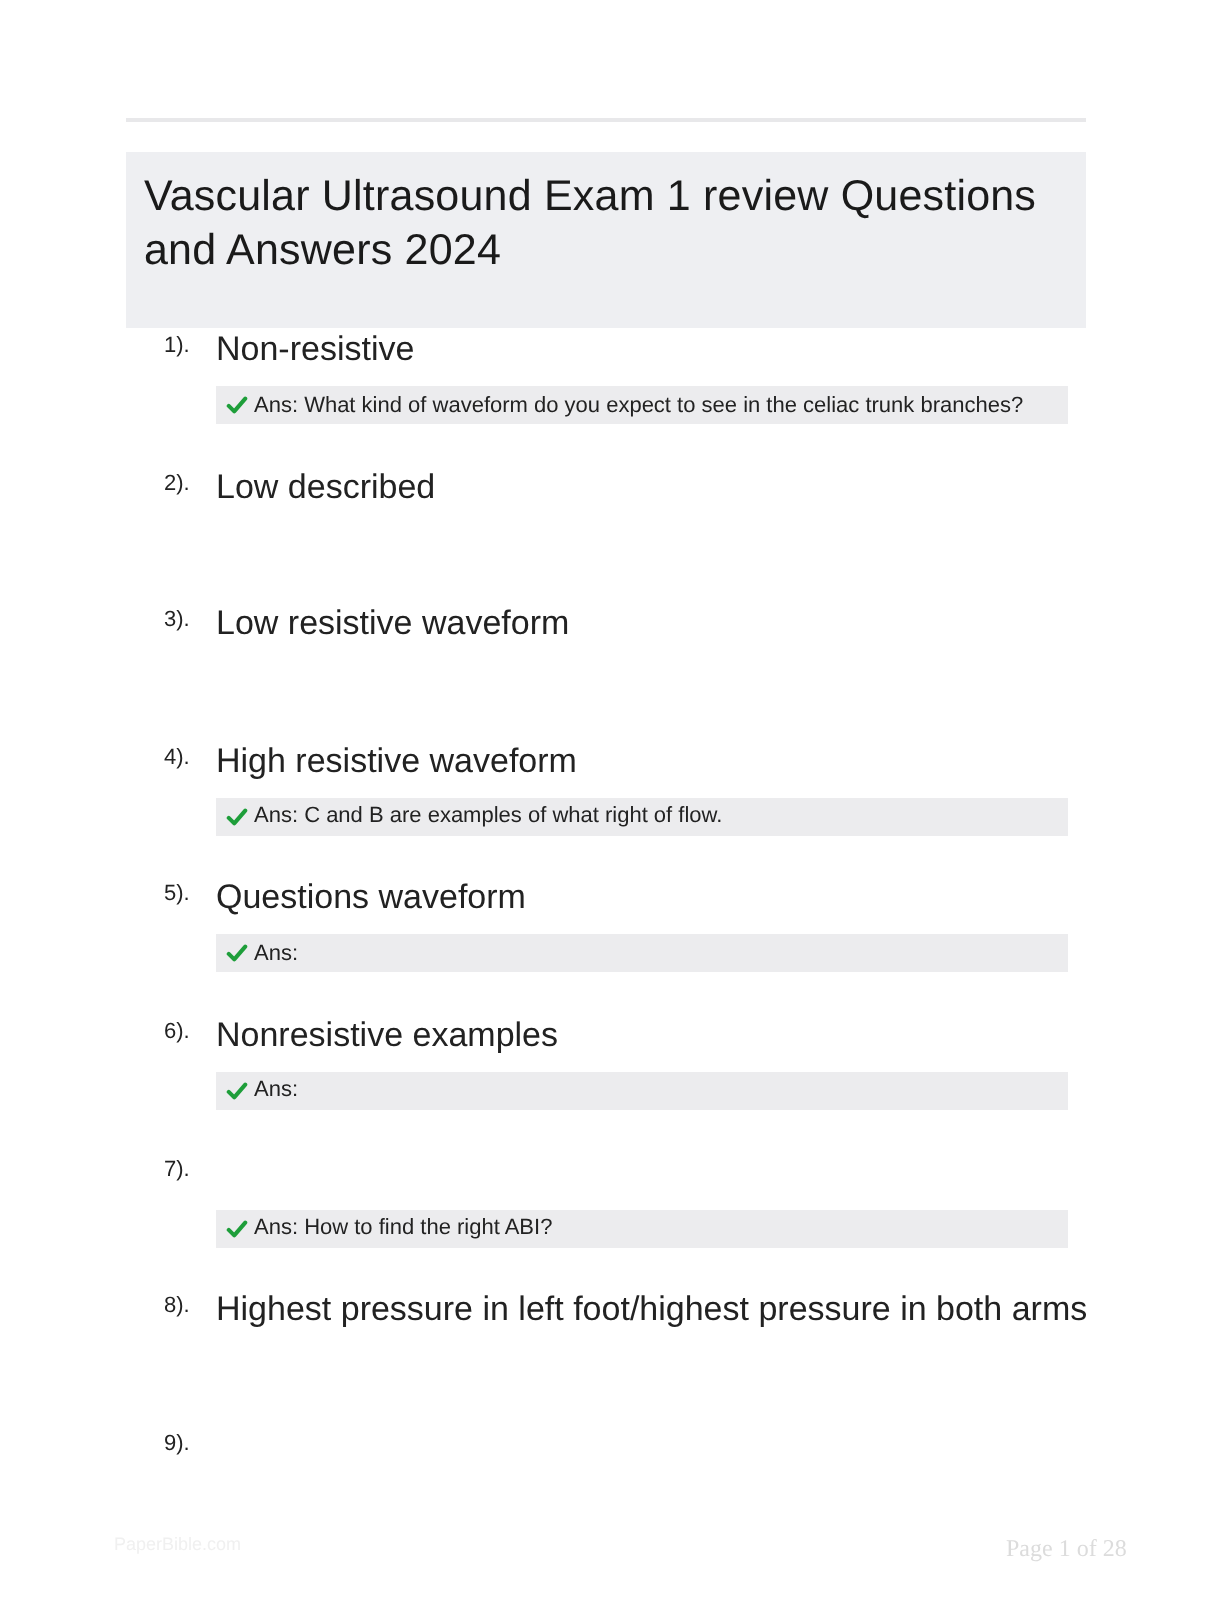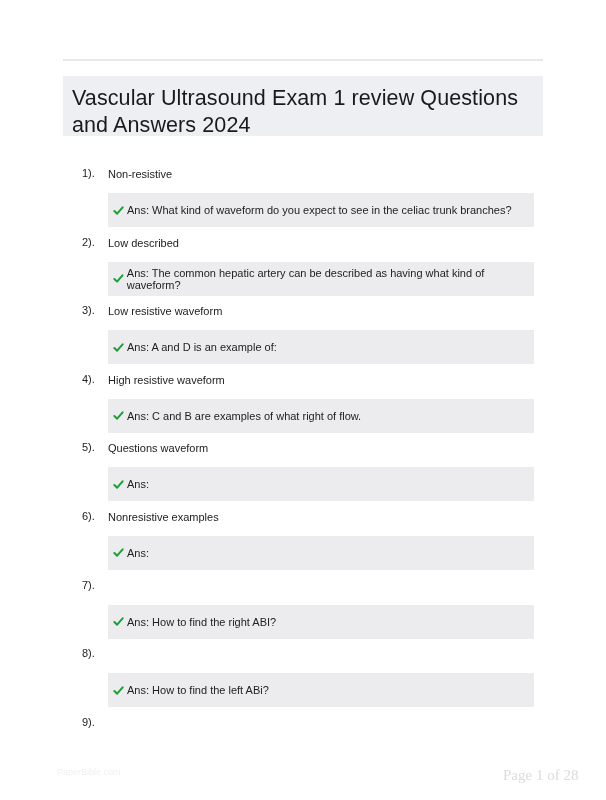--- a/index.html
+++ b/index.html
@@ -21,21 +21,21 @@
       top: 59px;
       width: 480px;
       height: 2px;
       background: #e8e8ea;
     }
     .title-box {
       position: absolute;
       left: 63px;
       top: 76px;
       width: 480px;
-      height: 60px;
+      height: 88px;
       background: #eeeff2;
       box-sizing: border-box;
       padding: 9px 9px 16px 9px;
     }
     .title-box h1 {
       margin: 0;
       font-weight: normal;
       font-size: 21.5px;
       line-height: 27px;
       color: #1a1a1a;
@@ -56,32 +56,32 @@
       left: 82px;
       top: 0;
       font-size: 11px;
       line-height: 14px;
       color: #222;
     }
     .qa .question {
       position: absolute;
       left: 108px;
       top: 1px;
-      font-size: 11px;
+      font-size: 17px;
       line-height: 15.5px;
       color: #222;
       white-space: pre-line;
       text-align: right;
     }
     .qa .answer {
       position: absolute;
       left: 108px;
       top: 27px;
       width: 426px;
-      height: 34px;
+      height: 19px;
       background: #ececee;
       box-sizing: border-box;
       padding-left: 5px;
       display: flex;
       align-items: center;
       font-size: 11px;
       color: #222;
     }
     .check-icon {
       display: inline-block;
@@ -94,21 +94,21 @@
       left: 57px;
       top: 767px;
       font-size: 9px;
       color: #f0f0f0;
       font-family: "Liberation Sans", sans-serif;
     }
     .footer-right {
       position: absolute;
       left: 503px;
       top: 767px;
-      font-size: 15px;
+      font-size: 12px;
       color: #dcdcdc;
       font-family: "Liberation Serif", serif;
     }
   </style>
 </head>
 <body>
 
 <div class="top-rule"></div>
 
 <div class="title-box">
@@ -122,36 +122,24 @@
     <div class="answer">
       <svg class="check-icon" viewBox="0 0 12 12">
           <path d="M1.5 6.5 L4.5 9.5 L10.5 2.5" fill="none" stroke="#1e9e3a" stroke-width="2.2" stroke-linecap="round" stroke-linejoin="round"></path>
         </svg>
       <span>Ans: What kind of waveform do you expect to see in the celiac trunk branches?</span>
     </div>
   </div>
   <div class="qa">
     <span class="num">2).</span>
     <span class="question">Low described</span>
-    <div class="answer">
-      <svg class="check-icon" viewBox="0 0 12 12">
-          <path d="M1.5 6.5 L4.5 9.5 L10.5 2.5" fill="none" stroke="#1e9e3a" stroke-width="2.2" stroke-linecap="round" stroke-linejoin="round"></path>
-        </svg>
-      <span>Ans: The common hepatic artery can be described as having what kind of waveform?</span>
-    </div>
   </div>
   <div class="qa">
     <span class="num">3).</span>
     <span class="question">Low resistive waveform</span>
-    <div class="answer">
-      <svg class="check-icon" viewBox="0 0 12 12">
-          <path d="M1.5 6.5 L4.5 9.5 L10.5 2.5" fill="none" stroke="#1e9e3a" stroke-width="2.2" stroke-linecap="round" stroke-linejoin="round"></path>
-        </svg>
-      <span>Ans: A and D is an example of:</span>
-    </div>
   </div>
   <div class="qa">
     <span class="num">4).</span>
     <span class="question">High resistive waveform</span>
     <div class="answer">
       <svg class="check-icon" viewBox="0 0 12 12">
           <path d="M1.5 6.5 L4.5 9.5 L10.5 2.5" fill="none" stroke="#1e9e3a" stroke-width="2.2" stroke-linecap="round" stroke-linejoin="round"></path>
         </svg>
       <span>Ans: C and B are examples of what right of flow.</span>
     </div>
@@ -180,26 +168,21 @@
     <span class="num">7).</span>
     <div class="answer">
       <svg class="check-icon" viewBox="0 0 12 12">
           <path d="M1.5 6.5 L4.5 9.5 L10.5 2.5" fill="none" stroke="#1e9e3a" stroke-width="2.2" stroke-linecap="round" stroke-linejoin="round"></path>
         </svg>
       <span>Ans: How to find the right ABI?</span>
     </div>
   </div>
   <div class="qa">
     <span class="num">8).</span>
-    <div class="answer">
-      <svg class="check-icon" viewBox="0 0 12 12">
-          <path d="M1.5 6.5 L4.5 9.5 L10.5 2.5" fill="none" stroke="#1e9e3a" stroke-width="2.2" stroke-linecap="round" stroke-linejoin="round"></path>
-        </svg>
-      <span>Ans: How to find the left ABi?</span>
-    </div>
+    <span class="question">Highest pressure in left foot/highest pressure in both arms</span>
   </div>
   <div class="qa">
     <span class="num">9).</span>
   </div>
 </div>
 
 <div class="footer-left">PaperBible.com</div>
 <div class="footer-right">Page 1 of 28</div>
 
 </body></html>

